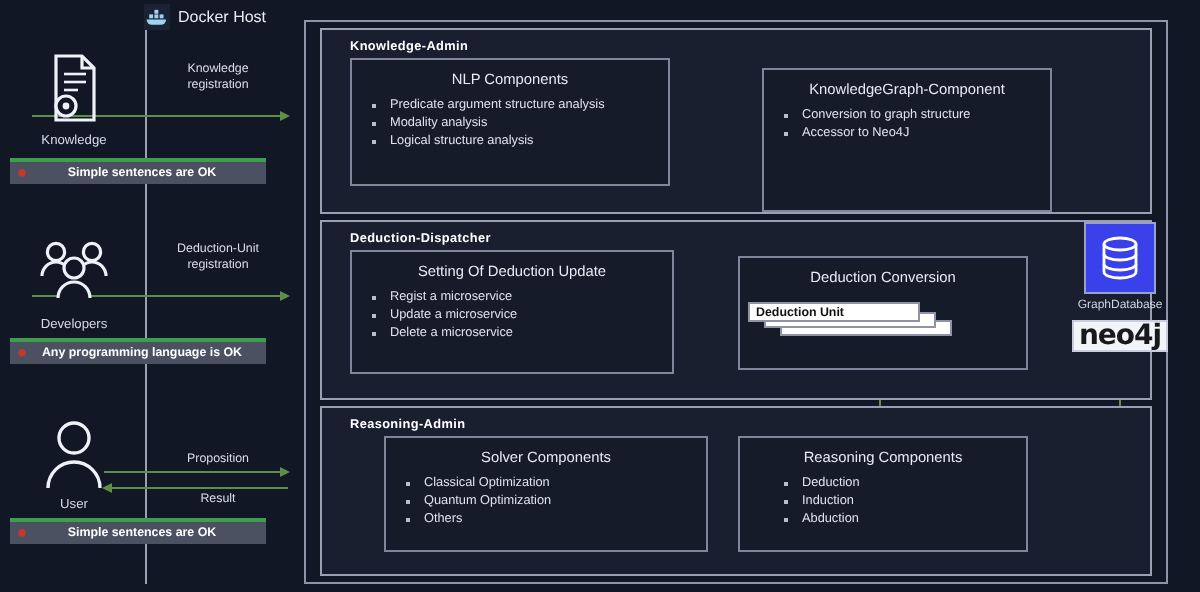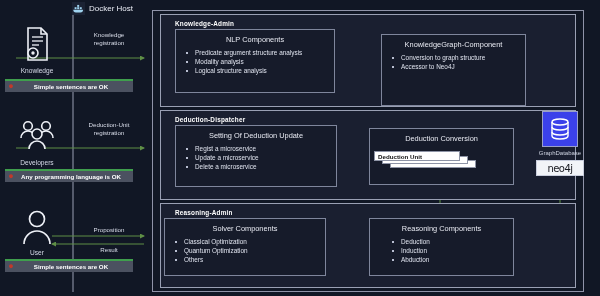--- a/index.html
+++ b/index.html
@@ -34,21 +34,21 @@
   
   .docker-head{position:absolute;display:flex;align-items:center;gap:4px;}
   .docker-head .dtxt{font-size:8px;color:#e9ecf4;white-space:nowrap;}
 
   
   .dbicon{position:absolute;width:36px;height:36px;background:#3b41ea;border:1px solid #9aa0c8;
           display:flex;align-items:center;justify-content:center;box-sizing:border-box;}
   .dbcap{position:absolute;width:70px;text-align:center;font-size:6px;color:#cfd4e2;}
   .neo4j{position:absolute;background:#f2f4f8;border:1px solid #c9cedd;display:flex;align-items:center;
          justify-content:center;box-sizing:border-box;}
-  .neo4j span{font-size:10px;font-weight:normal;color:#18191f;letter-spacing:-0.5px;font-family:"DejaVu Sans",sans-serif;}
+  .neo4j span{font-size:14px;font-weight:bold;color:#18191f;letter-spacing:-0.5px;font-family:"DejaVu Sans",sans-serif;}
 
   
   .card{position:absolute;background:#ffffff;border:1px solid #8e94a6;box-sizing:border-box;}
   .card .ctxt{font-size:6.2px;font-weight:bold;color:#111;padding:1px 0 0 3px;white-space:nowrap;}
 
   svg.wires{position:absolute;left:0;top:0;width:600px;height:296px;pointer-events:none;}
 </style>
 </head>
 <body>
 
@@ -196,21 +196,21 @@
     <div class="card" style="left:20px;top:31px;width:86px;height:8px;"></div>
     <div class="card" style="left:12px;top:27px;width:86px;height:8px;"></div>
     <div class="card" style="left:4px;top:22px;width:86px;height:10px;">
       <div class="ctxt">Deduction Unit</div>
     </div>
   </div>
 
   <div class="panel" style="left:160px;top:203px;width:416px;height:85px;">
     <span class="panel-title" style="left:14px;top:5px;">Reasoning-Admin</span>
   </div>
-  <div class="inner" style="left:164px;top:218px;width:162px;height:58px;">
+  <div class="inner" style="left:192px;top:218px;width:162px;height:58px;">
     <span class="comp-title">Solver Components</span>
     <ul class="bullets">
       <li>Classical Optimization</li>
       <li>Quantum Optimization</li>
       <li>Others</li>
     </ul>
   </div>
   <div class="inner" style="left:369px;top:218px;width:145px;height:58px;">
     <span class="comp-title">Reasoning Components</span>
     <ul class="bullets" style="padding-left:22px;">

